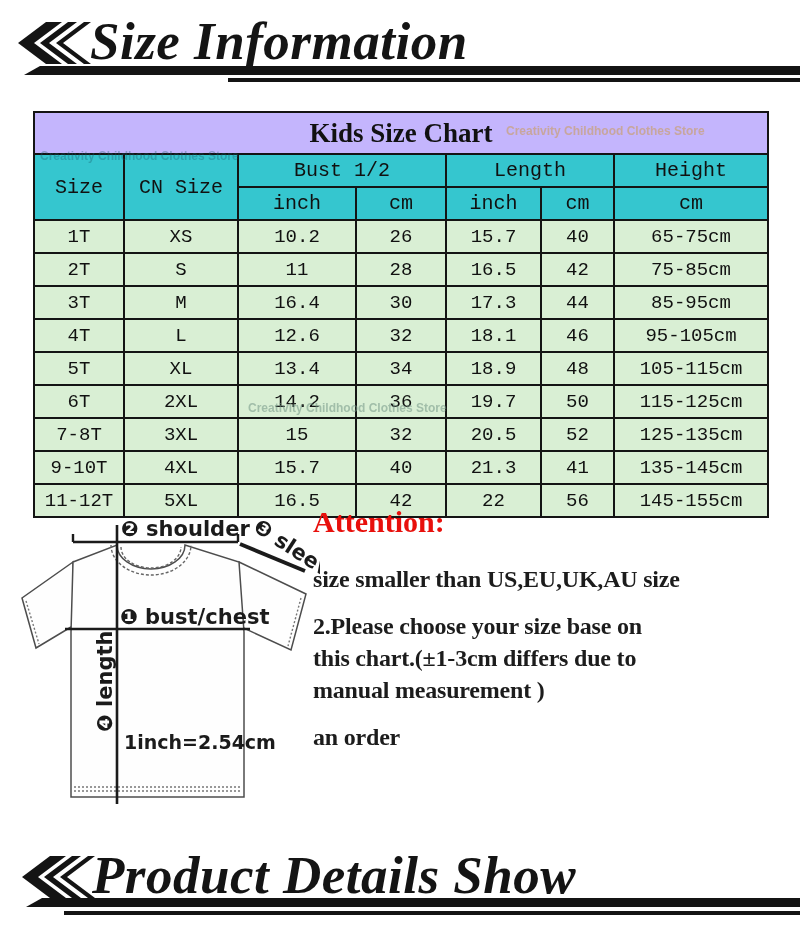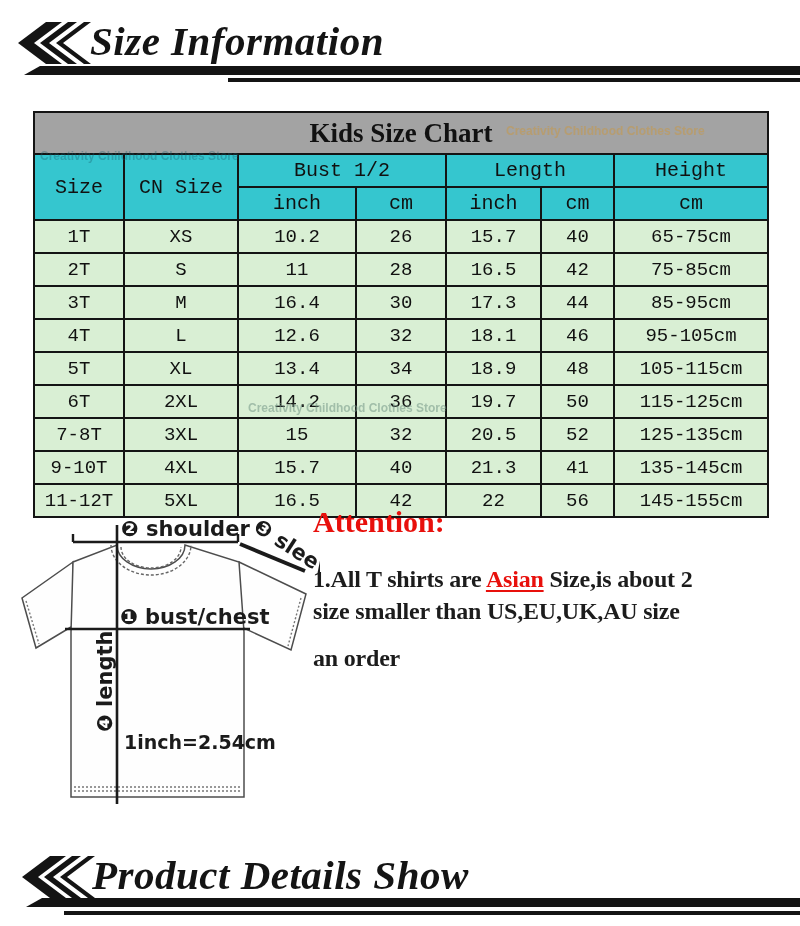--- a/index.html
+++ b/index.html
@@ -2,40 +2,40 @@
 <html><head>
 <meta charset="utf-8">
 <style>
   html,body{margin:0;padding:0;background:#fff;}
   .page{position:relative;width:800px;height:926px;background:#ffffff;overflow:hidden;
         font-family:"Liberation Sans",sans-serif;color:#161616;}
 
   
   .hdr-icon{position:absolute;width:92px;height:42px;}
   .hdr-text{position:absolute;font-family:"Liberation Serif",serif;font-style:italic;font-weight:bold;
-            font-size:41px;line-height:42px;color:#141414;white-space:nowrap;letter-spacing:0.5px;}
+            font-size:53px;line-height:42px;color:#141414;white-space:nowrap;letter-spacing:0.5px;}
   .bar{position:absolute;background:#141414;right:0;}
   .bar.thick{height:9px;clip-path:polygon(16px 0,100% 0,100% 100%,0 100%);}
   .bar.thin{height:4px;}
 
   #hdr1-icon{left:6px;top:22px;}
   #hdr1-text{left:90px;top:20px;}
   #hdr1-thick{left:24px;top:66px;}
   #hdr1-thin{left:228px;top:78px;}
 
   #hdr2-icon{left:10px;top:856px;}
   #hdr2-text{left:92px;top:854px;font-style:italic;}
   #hdr2-thick{left:26px;top:898px;}
   #hdr2-thin{left:64px;top:911px;}
 
   
   .chart-wrap{position:absolute;left:33px;top:111px;width:734px;}
   table{border-collapse:collapse;table-layout:fixed;width:734px;}
   th,td{border:2px solid #141414;text-align:center;vertical-align:middle;padding:0;overflow:hidden;}
-  tr.title-row th{background:#a3a3a3;height:40px;font-family:"Liberation Serif",serif;
+  tr.title-row th{background:#c4b5fd;height:40px;font-family:"Liberation Serif",serif;
                   font-weight:bold;font-size:27px;color:#111;}
   tr.head-row th{background:#35c6cf;height:31px;font-family:"Liberation Mono",monospace;
                  font-weight:normal;font-size:20px;color:#111;}
   tbody td{background:#d9efd4;height:31px;font-family:"Liberation Mono",monospace;
            font-size:19px;color:#111;}
 
   
   .wm{position:absolute;font-weight:bold;font-size:12px;white-space:nowrap;pointer-events:none;}
   #wm1{left:506px;top:124px;color:rgba(203,152,62,0.50);}
   #wm2{left:40px;top:149px;color:rgba(25,95,110,0.35);}
@@ -213,22 +213,26 @@
     <text class="dia-label" x="101" y="36" font-size="21">❷ shoulder</text>
     <text class="dia-label" font-size="21" transform="translate(232,30) rotate(33)">❸ sleeve</text>
     <text class="dia-label" x="100" y="124" font-size="21">❶ bust/chest</text>
     <text class="dia-label" font-size="21" transform="translate(92,232) rotate(-90)">❹ length</text>
     <text class="dia-label" x="104" y="249" font-size="19">1inch=2.54cm</text>
   </svg>
 
   <div class="attention">
     <div class="attn-title">Attention:</div>
     <p class="attn-p">
-      <span class="attn-line"><span class="attn-inline">1.All T shirts are </span><span class="attn-inline red-underline">Asian</span><span class="attn-inline"> Size,is about 2</span></span>
       <span class="attn-line">size smaller than US,EU,UK,AU size</span>
+    </p>
+    <p class="attn-p">
+      <span class="attn-line">2.Please choose your size base on</span>
+      <span class="attn-line">this chart.(±1-3cm differs due to</span>
+      <span class="attn-line">manual measurement )</span>
     </p>
     <p class="attn-p">
       <span class="attn-line">an order</span>
     </p>
   </div>
 
   <svg id="hdr2-icon" class="hdr-icon" viewBox="0 0 92 42">
     <path d="M40,0 L12,21 L40,42 L56,42 L28,21 L56,0 Z" fill="#141414"></path>
     <path d="M62,0 L34,21 L62,42 L71,42 L43,21 L71,0 Z" fill="#141414"></path>
     <path d="M78,0 L50,21 L78,42 L85,42 L57,21 L85,0 Z" fill="#141414"></path>

